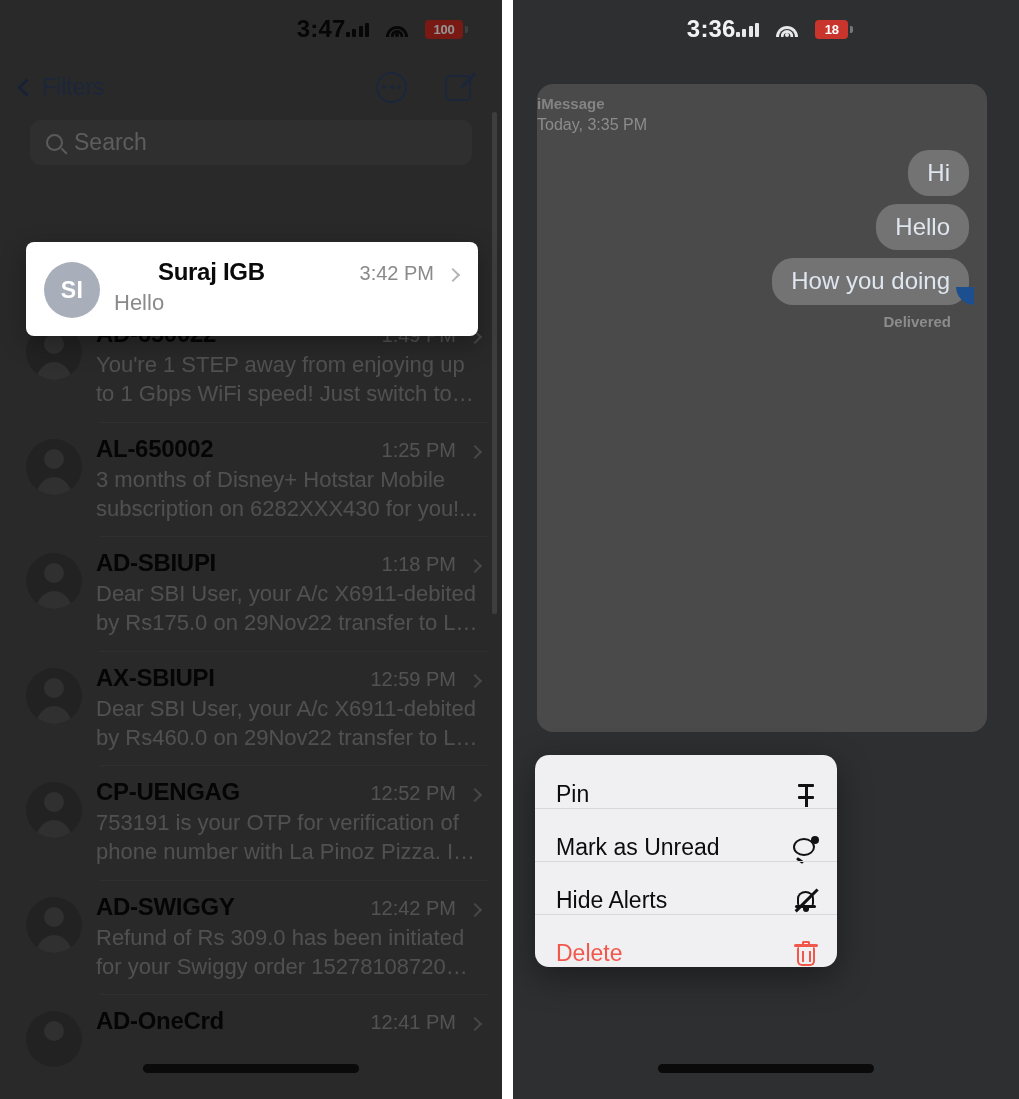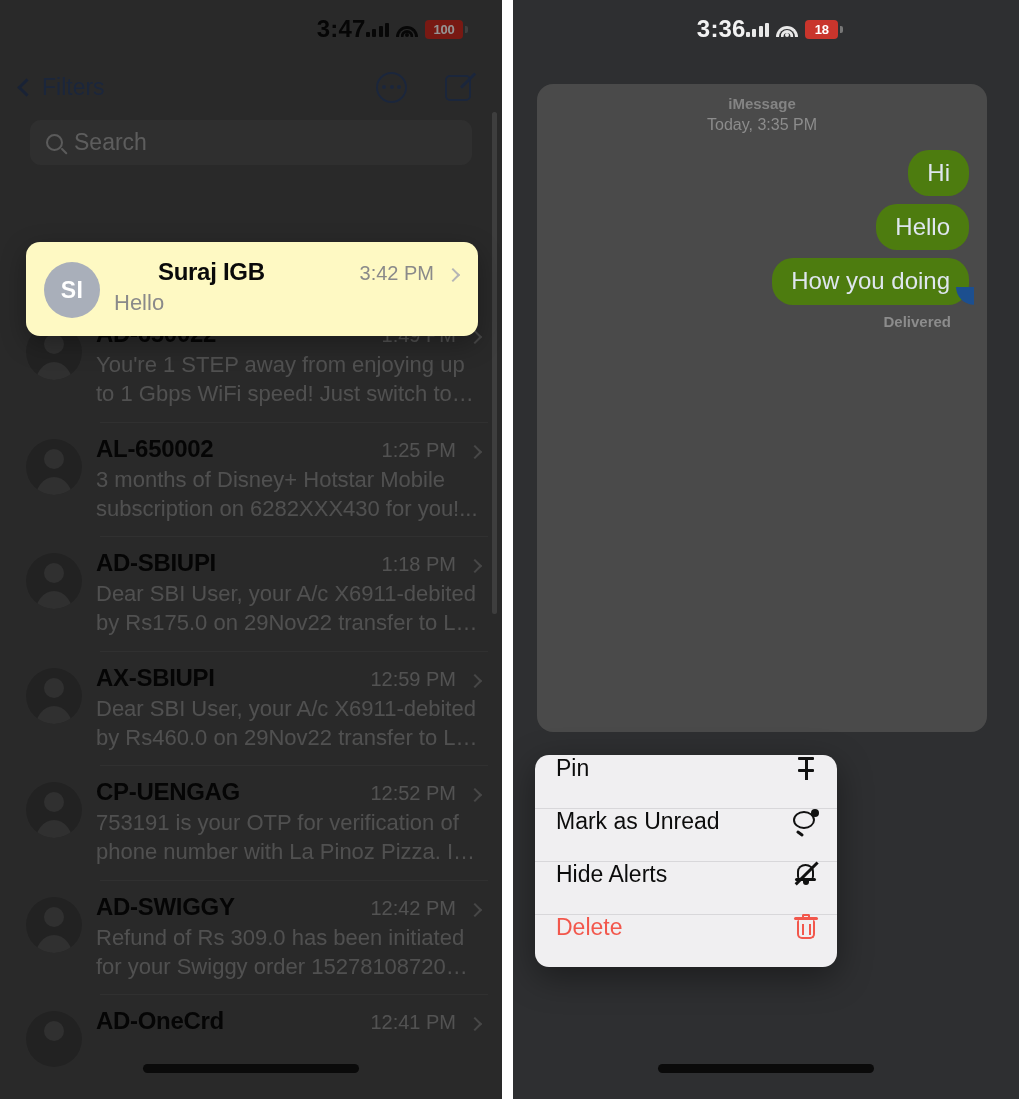--- a/index.html
+++ b/index.html
@@ -20,21 +20,21 @@
   }
   .dim-left { position:absolute; inset:0; background: rgba(0,0,0,0.42); pointer-events:none; z-index:5;}
 
   .statusbar {
     position: relative; z-index: 1;
     height: 58px;
     display: flex; align-items: center; justify-content: flex-end;
     padding: 0 34px 0 42px;
   }
   .sb-time { font-size: 24px; font-weight: bold; color:#0b0b0b; letter-spacing:0.2px; }
-  .sb-right { display:flex; align-items:center; gap: 7px; }
+  .sb-right { display:flex; align-items:center; gap: 17px; }
   .bars { display:flex; align-items:flex-end; gap:2.5px; height:15px;}
   .bars i { display:block; width:4px; background:#0d0d0d; border-radius:1px; }
   .bars i:nth-child(1){height:5px}.bars i:nth-child(2){height:8px}
   .bars i:nth-child(3){height:11px}.bars i:nth-child(4){height:14px}
   .wifi { width:22px; height:16px; position:relative; }
   .wifi s { position:absolute; left:50%; bottom:0; transform:translateX(-50%);
     border:3px solid #0d0d0d; border-bottom:none; border-radius:50% 50% 0 0 / 100% 100% 0 0; display:block;}
   .wifi s.w1{width:22px;height:11px;opacity:1}
   .wifi s.w2{width:13px;height:7px;bottom:0}
   .wifi s.w3{width:4px;height:4px;bottom:0;border-radius:50%;border:none;background:#0d0d0d}
@@ -90,21 +90,21 @@
   .row-time { font-size:20px; color:#8e8e8e; white-space:nowrap; }
   .chev { width:10px; height:10px; border-top:2.6px solid #7b7b7b; border-right:2.6px solid #7b7b7b;
      transform:rotate(45deg); margin-left:14px; margin-top:2px; flex:none;}
   .row-prev { font-size:22px; line-height:1.33; color:#8b8b8b; margin-top:2px;
      display:-webkit-box; -webkit-line-clamp:2; -webkit-box-orient:vertical; overflow:hidden; }
 
   
   .row-selected {
     position:absolute; z-index: 20;
     left: 26px; right: 24px; top: 242px;
-    background:#fef9c3; border-radius: 14px;
+    background:#ffffff; border-radius: 8px;
     padding: 16px 20px 18px 18px;
     display:flex; align-items:flex-start;
     box-shadow: 0 8px 26px rgba(0,0,0,0.30);
   }
   .row-selected .avatar { background:#a9afba; }
   .row-selected .initials { position:absolute; inset:0; display:flex; align-items:center;
      justify-content:center; font-size:23px; font-weight:600; color:#fff; letter-spacing:0.5px;}
   .row-selected .row-title { color:#0a0a0a;margin-left:44px; }
   .row-selected .row-time { color:#8a8a8a; }
   .row-selected .row-prev { color:#8a8a8a; }
@@ -123,37 +123,37 @@
      padding: 0 34px 0 42px; }
   .statusbar-r .sb-time { color:#f2f2f2; }
   .statusbar-r .bars i { background:#e8e8e8; }
   .statusbar-r .wifi s { border-color:#e8e8e8; }
   .statusbar-r .wifi s.w3 { background:#e8e8e8; }
   .statusbar-r .batt-body { background:#c9352c; min-width:33px; }
   .statusbar-r .batt-tip { background:#777; }
 
   .convo-card { position:absolute; left:24px; top:84px; width:450px; height:648px;
      background:#4a4a4a; border-radius:16px; overflow:hidden; }
-  .ts { text-align:center; padding-top:10px; line-height:1.35; }
+  .ts { text-align:left; padding-top:10px; line-height:1.35; }
   .ts .l1 { font-size:15px; font-weight:bold; color:#848484; }
   .ts .l2 { font-size:16px; color:#8c8c8c; }
   .bubbles { padding: 14px 18px 0 0; }
   .bub-wrap { display:flex; justify-content:flex-end; margin-bottom:8px; position:relative; }
-  .bubble { background:#4d7c0f; color:#dfe6ef; border-radius:21px;
+  .bubble { background:#737373; color:#dfe6ef; border-radius:21px;
      padding: 9px 19px; font-size:24px; line-height:1.18; max-width:330px; }
   .bub-last { position:relative; }
   .bub-last::after { content:""; position:absolute; right:-5px; bottom:0px; width:18px; height:18px;
      background:#1c4f8f; border-bottom-left-radius:16px;
      clip-path: path("M 18 18 C 8 18 0 10 0 0 L 18 0 Z"); }
   .delivered { text-align:right; padding-right:18px; font-size:15px; font-weight:bold; color:#8c8c8c; margin-top:3px;}
 
   .ctx-menu { position:absolute; left:22px; top:755px; width:302px;
      background:#f0eff1; border-radius:14px; overflow:hidden;
      box-shadow: 0 10px 34px rgba(0,0,0,0.40); }
-  .ctx-item { height:53px; display:flex; align-items:flex-start; justify-content:space-between;
+  .ctx-item { height:53px; display:flex; align-items:flex-end; justify-content:space-between;
      padding: 0 18px 0 21px; position:relative; }
   .ctx-item + .ctx-item::before { content:""; position:absolute; left:0; right:0; top:0;
      height:1px; background:#d8d7da; }
   .ctx-label { font-size:23px; color:#0c0c0c; }
   .ctx-item.danger .ctx-label { color:#f2574c; }
   .ctx-ic { width:26px; height:26px; position:relative; flex:none; }
 
   
   .ic-pin .bar { position:absolute; left:5px; top:2px; width:16px; height:3px; background:#111; border-radius:1px;}
   .ic-pin .bar2 { position:absolute; left:5px; top:14px; width:16px; height:3px; background:#111; border-radius:1px;}

